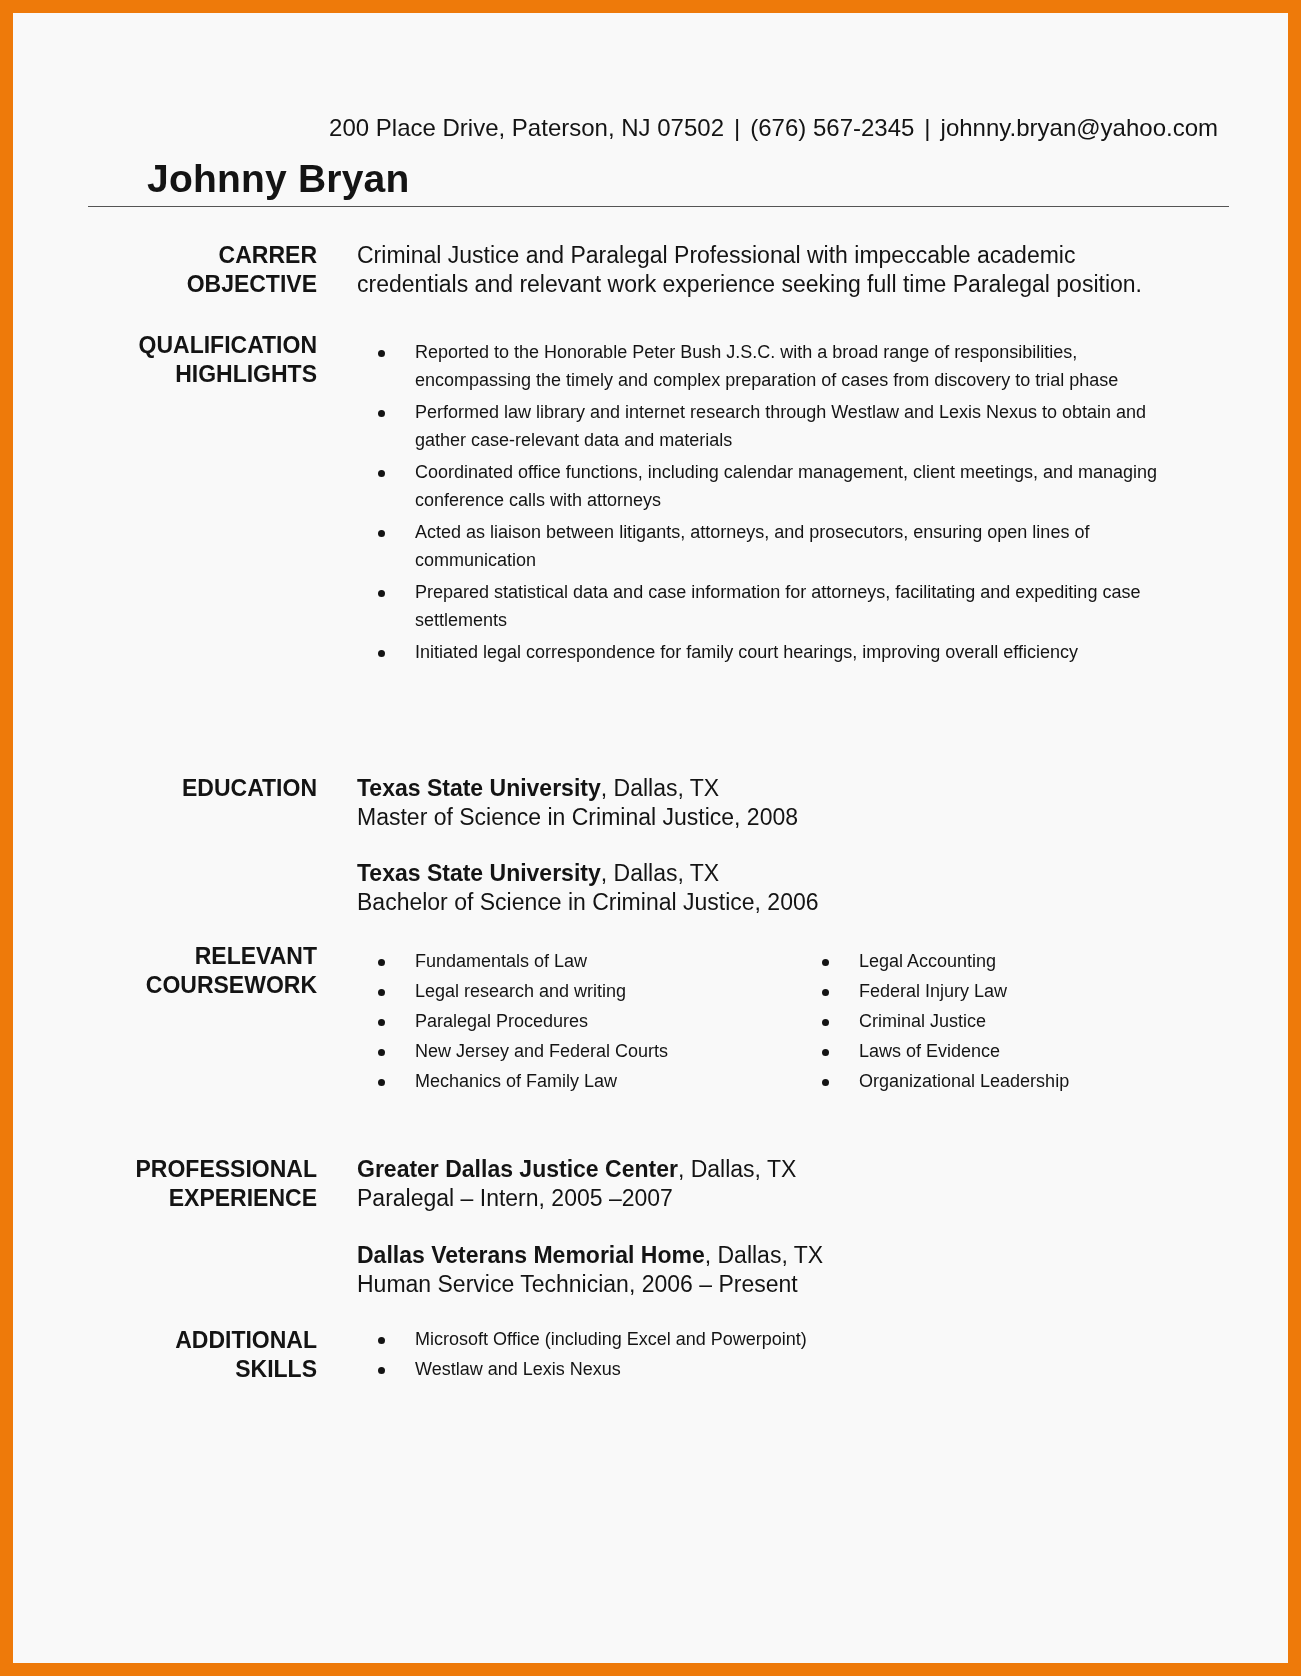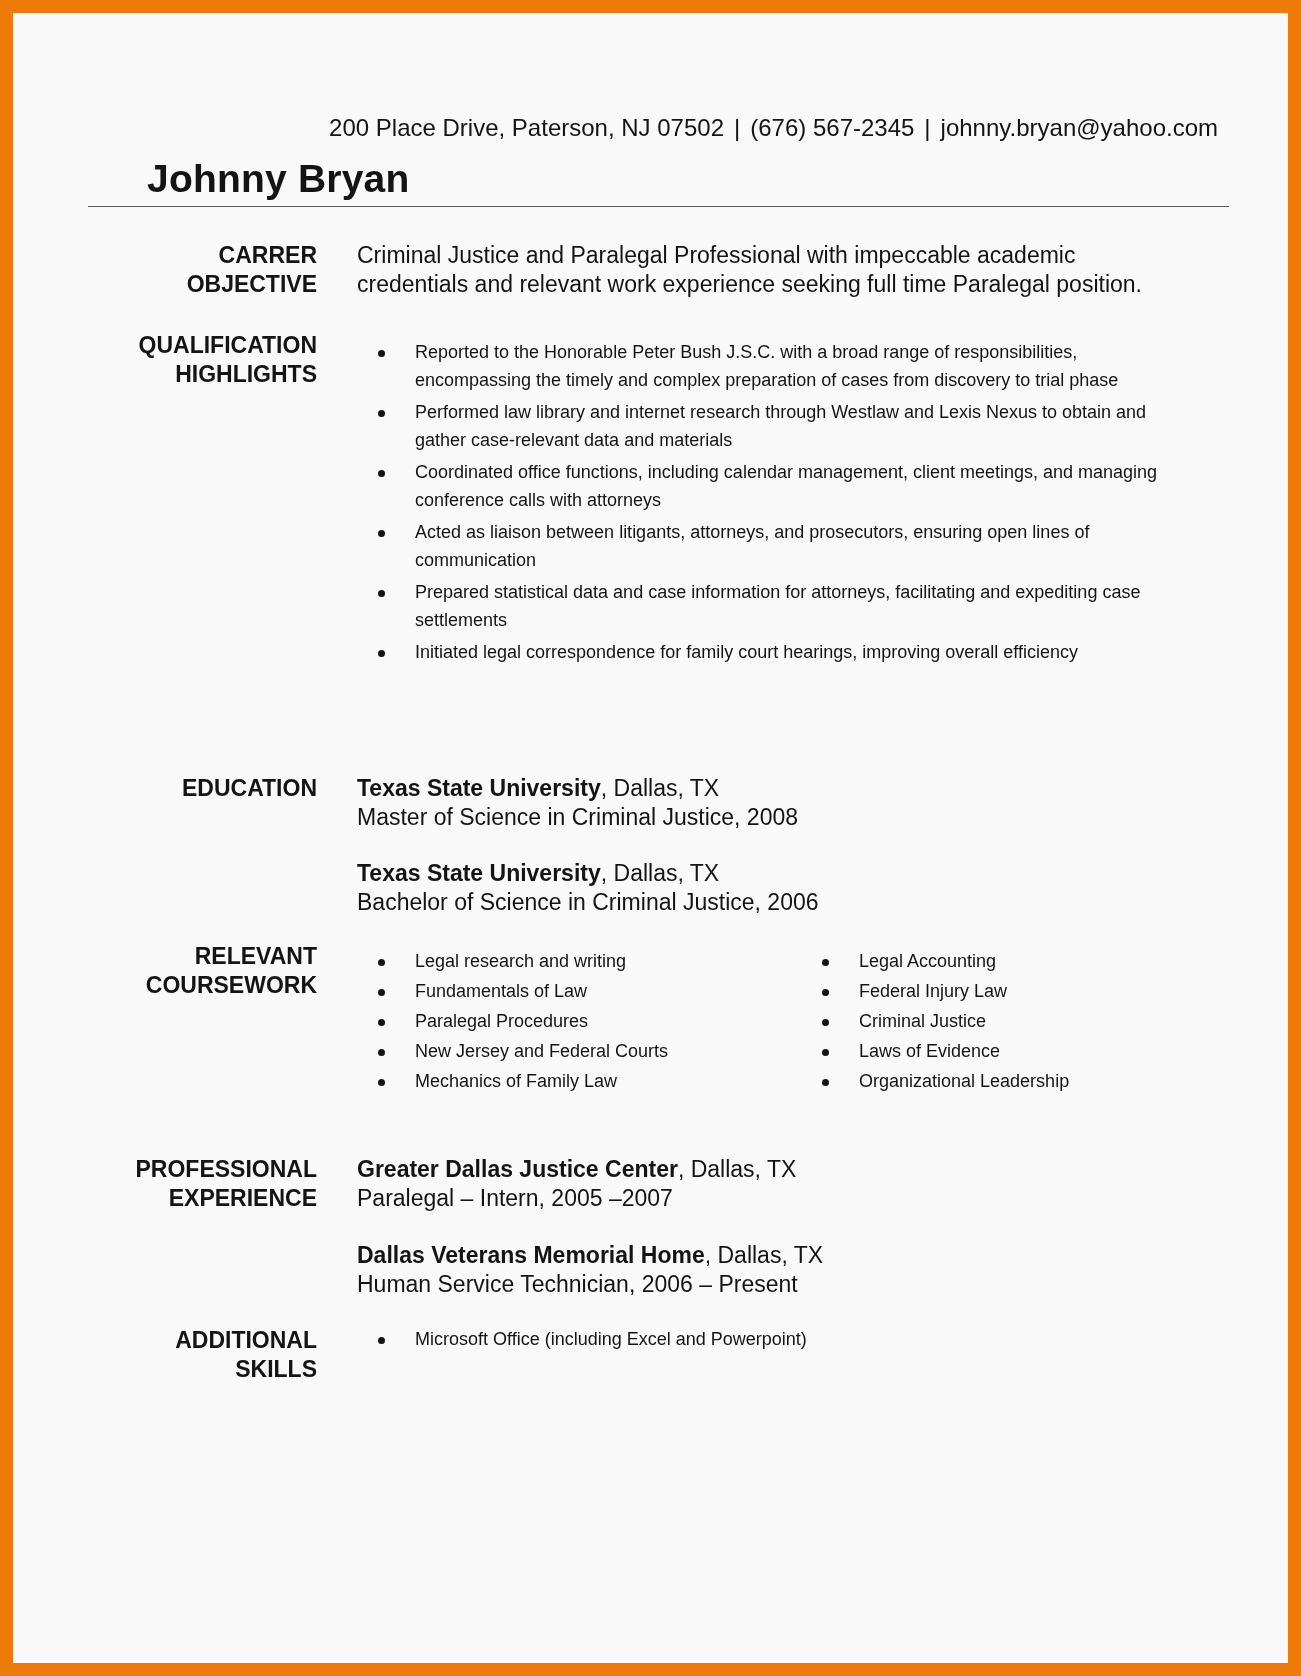--- a/index.html
+++ b/index.html
@@ -113,22 +113,22 @@
     <div class="line"><b>Texas State University</b><span>, Dallas, TX</span></div>
     <div class="line">Bachelor of Science in Criminal Justice, 2006</div>
   </div>
 
   <div class="label" style="top:929px">
     <div>RELEVANT</div>
     <div>COURSEWORK</div>
   </div>
   <div class="content" style="top:935px; left:327px;">
     <ul class="bul course">
+      <li>Fundamentals of Law</li>
       <li>Legal research and writing</li>
-      <li>Fundamentals of Law</li>
       <li>Paralegal Procedures</li>
       <li style="width:285px; white-space:normal;">New Jersey and Federal Courts</li>
       <li>Mechanics of Family Law</li>
     </ul>
   </div>
   <div class="content" style="top:935px; left:771px;">
     <ul class="bul course">
       <li>Legal Accounting</li>
       <li>Federal Injury Law</li>
       <li>Criminal Justice</li>
@@ -150,16 +150,17 @@
     <div class="line">Human Service Technician, 2006 – Present</div>
   </div>
 
   <div class="label" style="top:1313px">
     <div>ADDITIONAL</div>
     <div>SKILLS</div>
   </div>
   <div class="content" style="top:1313px; left:327px;">
     <ul class="bul course">
       <li>Microsoft Office (including Excel and Powerpoint)</li>
+      <li>Westlaw and Lexis Nexus</li>
     </ul>
   </div>
 
 </div>
 
 </body></html>

